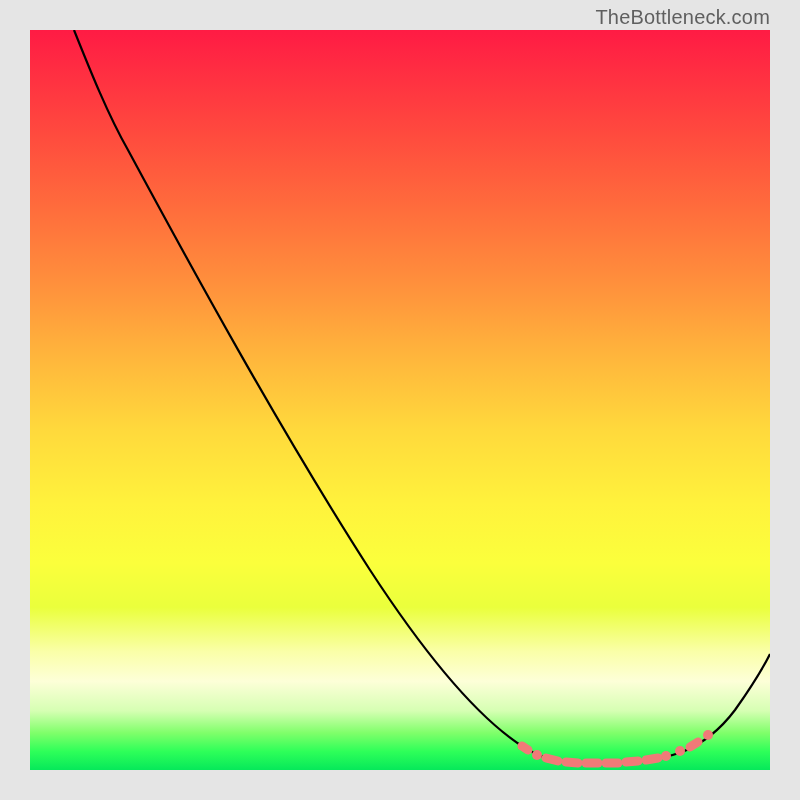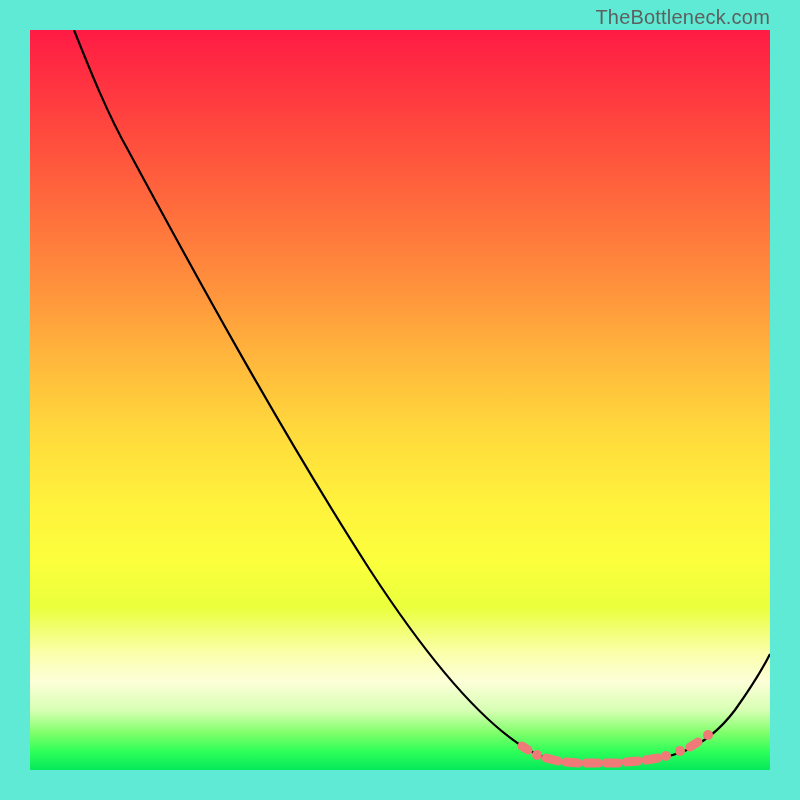--- a/index.html
+++ b/index.html
@@ -10,21 +10,21 @@
     background: #000;
     overflow: hidden;
     font-family: Arial, Helvetica, sans-serif;
   }
   .frame {
     position: absolute;
     top: 0;
     left: 0;
     width: 800px;
     height: 800px;
-    background: #5eead4;
+    background: #e5e5e5;
   }
   .plot-area {
     position: absolute;
     top: 30px;
     left: 30px;
     width: 740px;
     height: 740px;
     background: linear-gradient(to bottom,
       #ff1b44 0%,
       #ff4a3e 14%,

